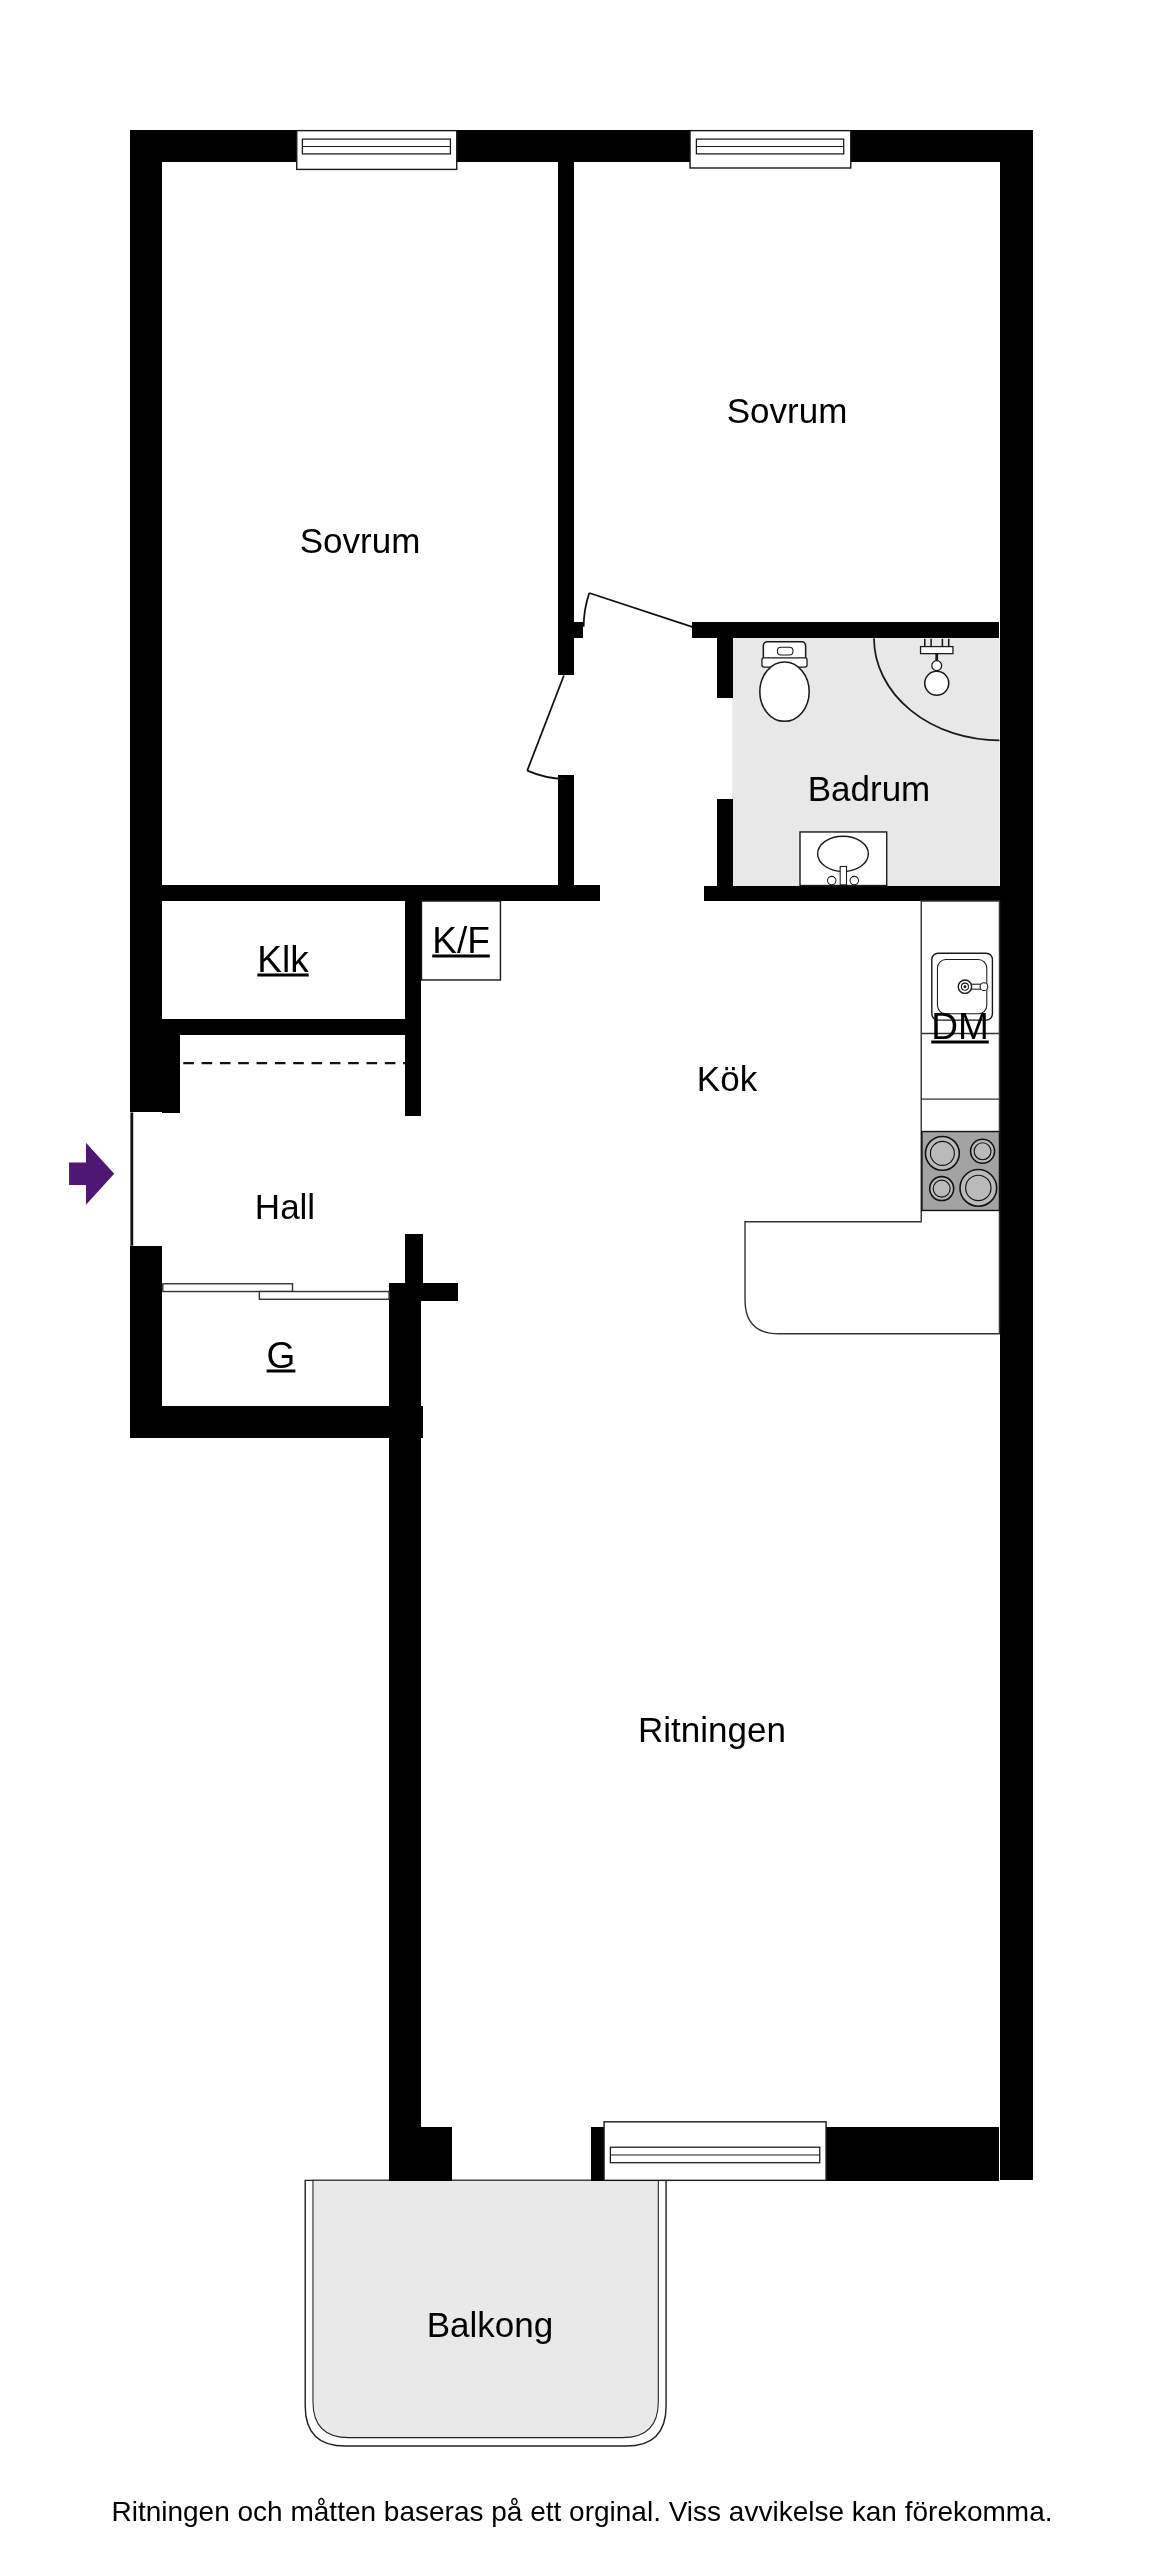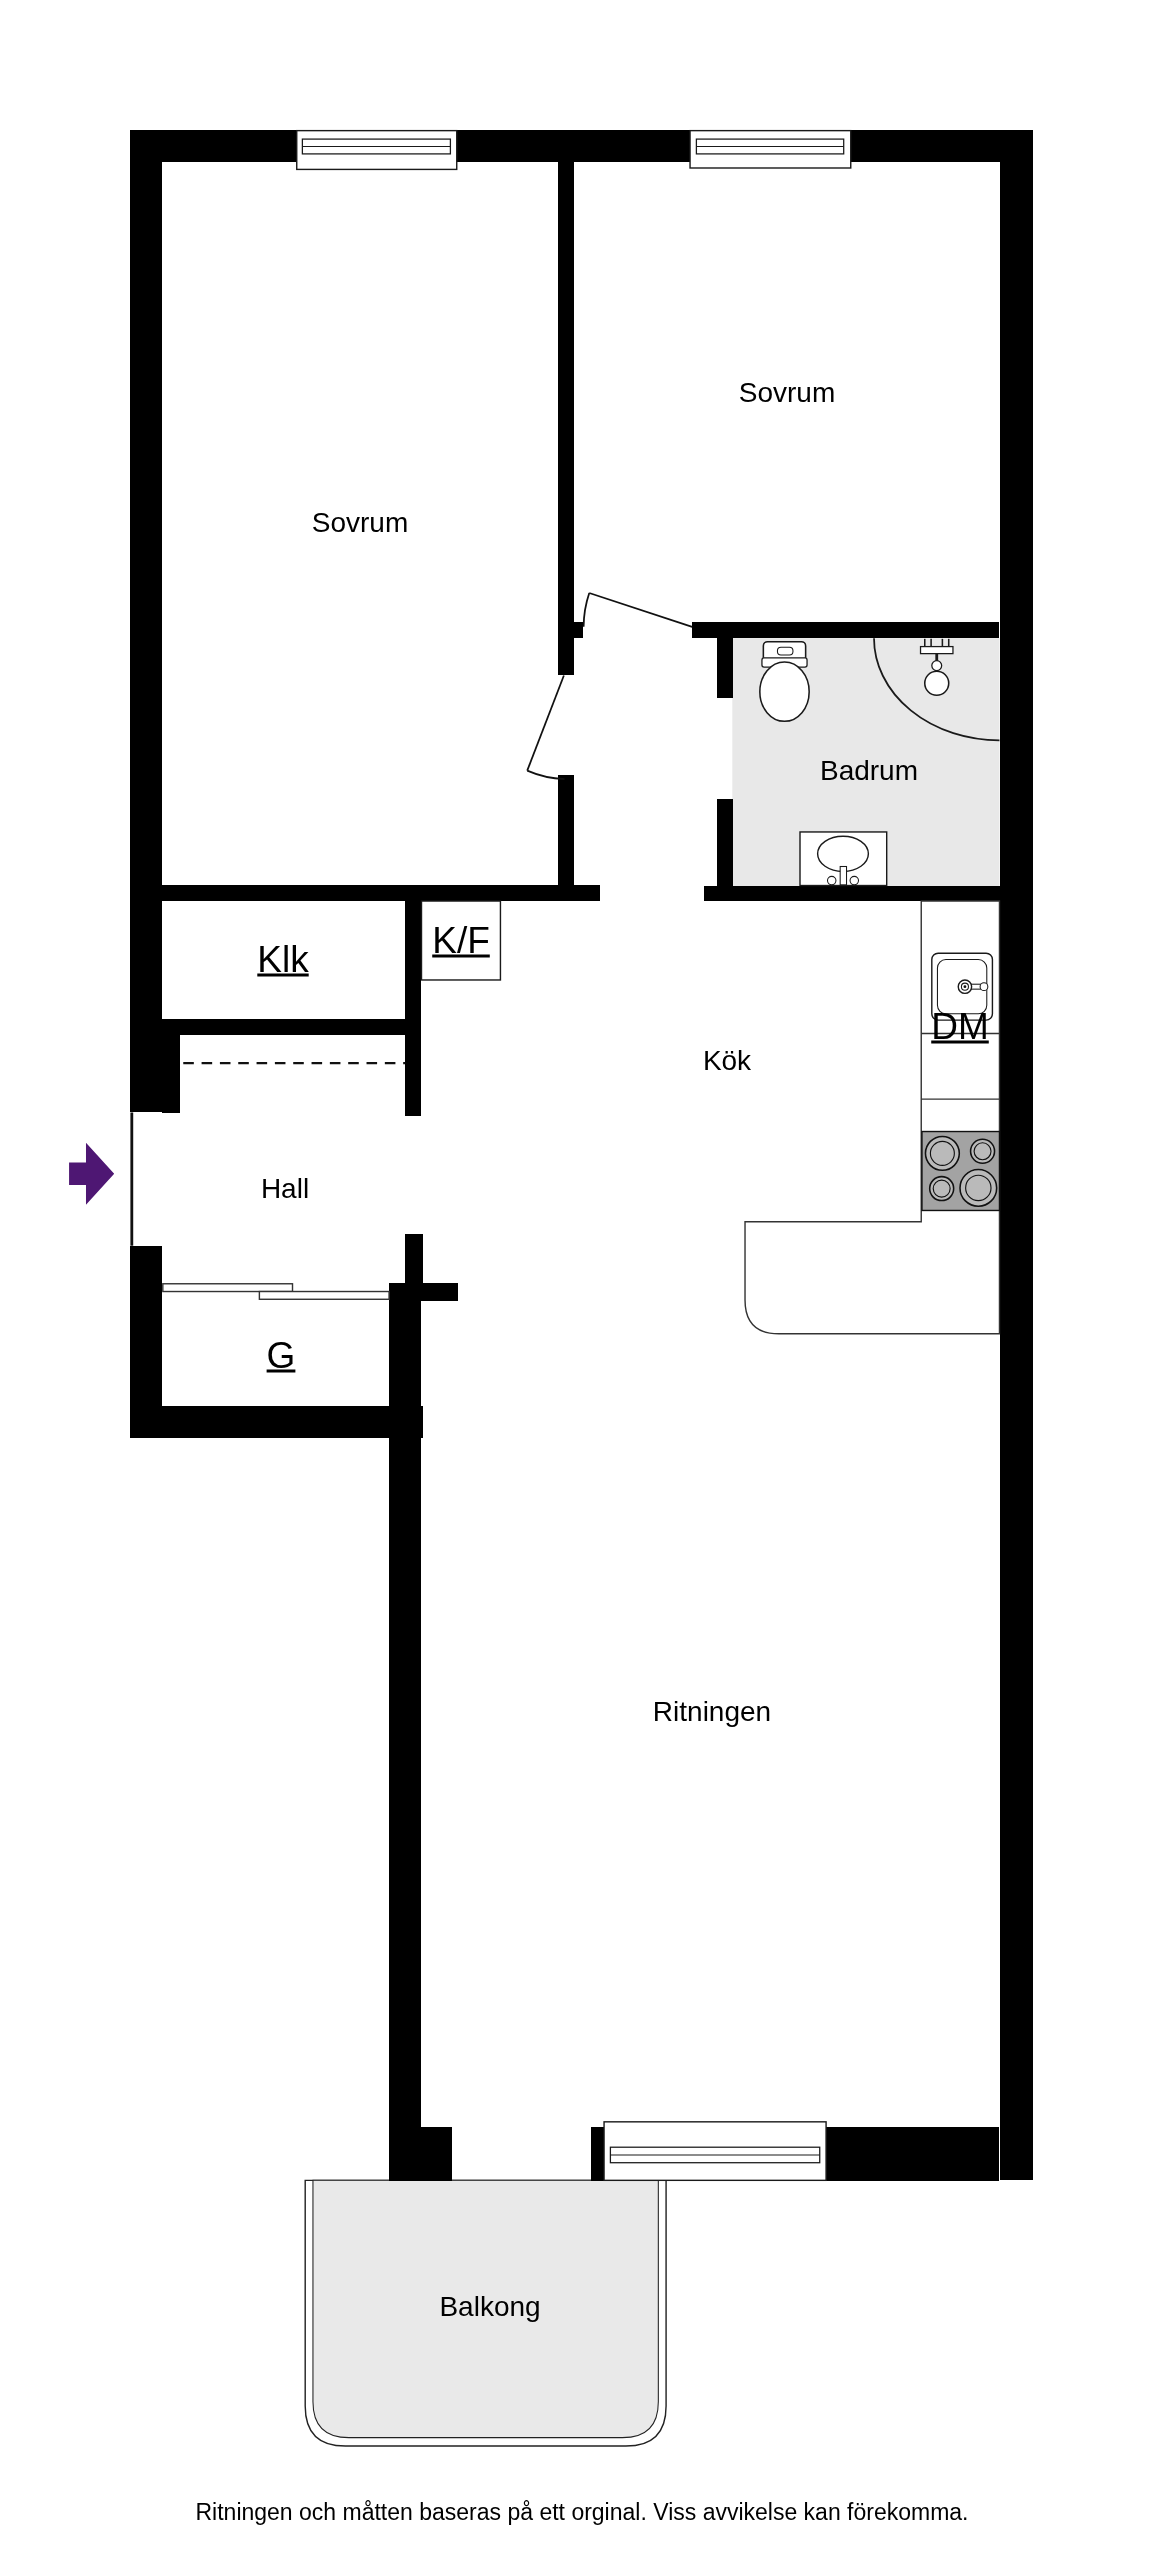--- a/index.html
+++ b/index.html
@@ -2,23 +2,23 @@
 <html style="font-size:11.3px"><head>
 <meta charset="utf-8">
 <style>
   html,body{margin:0;padding:0;background:#ffffff;}
   #stage{position:relative;width:1163px;height:2576px;background:#ffffff;overflow:hidden;
          font-family:"Liberation Sans", sans-serif;}
   svg{position:absolute;left:0;top:0;pointer-events:none;}
   .wall{position:absolute;background:#000000;}
   .lbl{position:absolute;transform:translate(-50%,-50%);white-space:nowrap;color:#000;
        font-family:"Liberation Sans", sans-serif;line-height:1;}
-  .lbl-room{font-size:28px;}
+  .lbl-room{font-size:35px;margin-top:17px;}
   .lbl-sm{font-size:37px;text-decoration:underline;}
-  .lbl-footer{font-size:23px;}
+  .lbl-footer{font-size:28px;}
 </style>
 </head>
 <body>
 
 <div id="stage">
 
   <svg width="1163" height="2576" viewBox="0 0 1650 3654">
     <rect x="1039" y="905" width="379" height="352" stroke="none" fill="#e8e8e8"></rect>
 
     <path d="M 433 3093 H 945 V 3413 Q 945 3470 888 3470 H 490 Q 433 3470 433 3413 Z" fill="none" stroke="#222" stroke-width="2"></path>

